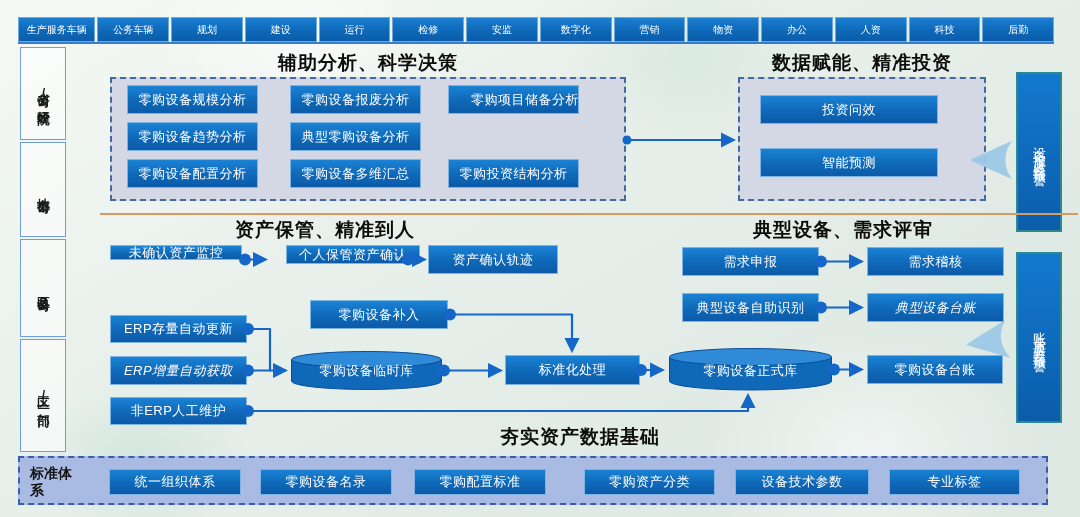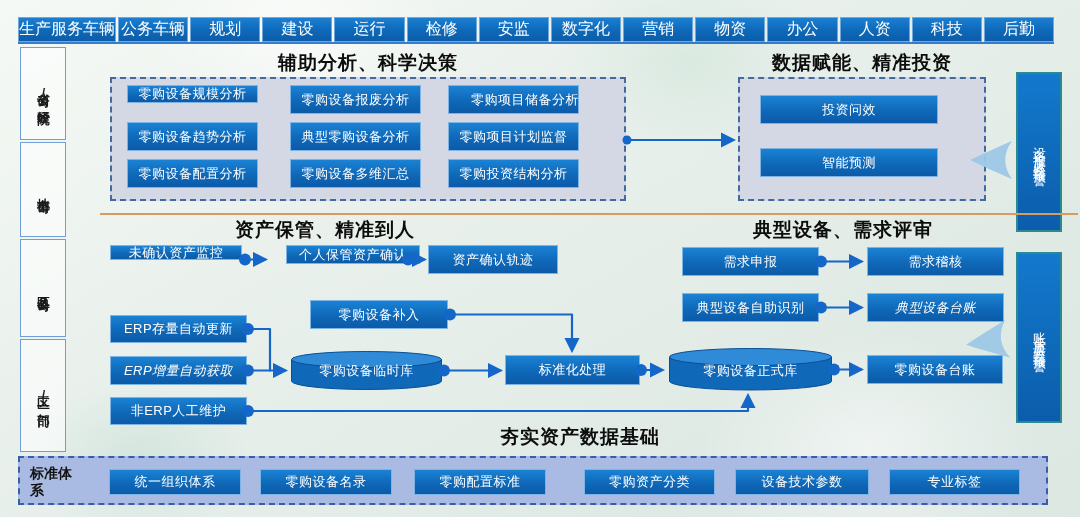--- a/index.html
+++ b/index.html
@@ -9,21 +9,21 @@
   .deco{position:absolute;border-radius:50%;pointer-events:none;}
   .deco1{left:150px;top:-70px;width:300px;height:200px;background:radial-gradient(closest-side,rgba(255,255,255,.65),rgba(255,255,255,0));}
   .deco2{left:560px;top:-30px;width:260px;height:180px;background:radial-gradient(closest-side,rgba(205,228,216,.55),rgba(205,228,216,0));}
   .deco3{left:700px;top:330px;width:340px;height:240px;background:radial-gradient(closest-side,rgba(255,255,255,.5),rgba(255,255,255,0));}
   .deco4{left:30px;top:380px;width:220px;height:160px;background:radial-gradient(closest-side,rgba(190,220,208,.5),rgba(190,220,208,0));}
 
   
   .nav{position:absolute;left:18px;top:17px;width:1036px;height:25px;display:flex;gap:2px;}
   .nav-item{flex:1;display:flex;align-items:center;justify-content:center;
     background:linear-gradient(180deg,#1b7fd2 0%,#0e68b8 55%,#0b5da9 100%);
-    border:1px solid #6fa9dc;color:#fff;font-size:16px;white-space:nowrap;cursor:pointer;}
+    border:1px solid #6fa9dc;color:#fff;font-size:10px;white-space:nowrap;cursor:pointer;}
   .nav-item:first-child{flex:1.08;}
   .nav-underline{position:absolute;left:18px;top:42px;width:1036px;height:2px;background:#1467c8;opacity:.85;}
 
   
   .side-box{position:absolute;left:20px;width:44px;background:rgba(255,255,255,.55);
     border:1px solid #6f9fd6;display:flex;align-items:center;justify-content:center;
     writing-mode:vertical-rl;text-orientation:upright;color:#1b1b1b;font-weight:600;
     font-size:12.5px;letter-spacing:1px;}
 
   
@@ -83,26 +83,25 @@
   </div>
   <div class="nav-underline"></div>
 
   <div class="side-box" style="top:47px;height:91px;">省公司/经研院</div>
   <div class="side-box" style="top:142px;height:93px;">地市公司</div>
   <div class="side-box" style="top:239px;height:96px;">区县公司</div>
   <div class="side-box" style="top:339px;height:111px;">工区/部门</div>
 
   <div class="title" style="left:110px;top:50px;width:516px;">辅助分析、科学决策</div>
   <div class="dashed-panel" style="left:110px;top:77px;width:516px;height:124px;"></div>
-  <div class="box" style="left:127px;top:85px;width:131px;height:18px;">零购设备规模分析</div>
+  <div class="box" style="left:127px;top:85px;width:131px;height:29px;">零购设备规模分析</div>
   <div class="box" style="left:290px;top:85px;width:131px;height:29px;">零购设备报废分析</div>
   <div class="box" style="left:448px;top:85px;width:131px;height:29px;padding-left:23px;">零购项目储备分析</div>
   <div class="box" style="left:127px;top:122px;width:131px;height:29px;">零购设备趋势分析</div>
   <div class="box" style="left:290px;top:122px;width:131px;height:29px;">典型零购设备分析</div>
-  <div class="box" style="left:448px;top:122px;width:131px;height:29px;">零购项目计划监督</div>
   <div class="box" style="left:127px;top:159px;width:131px;height:29px;">零购设备配置分析</div>
   <div class="box" style="left:290px;top:159px;width:131px;height:29px;">零购设备多维汇总</div>
   <div class="box" style="left:448px;top:159px;width:131px;height:29px;">零购投资结构分析</div>
 
   <div class="title" style="left:738px;top:50px;width:248px;">数据赋能、精准投资</div>
   <div class="dashed-panel" style="left:738px;top:77px;width:248px;height:124px;"></div>
   <div class="box" style="left:760px;top:95px;width:178px;height:29px;">投资问效</div>
   <div class="box" style="left:760px;top:148px;width:178px;height:29px;">智能预测</div>
 
   <div class="vbox" style="top:72px;height:160px;">设备报废监督预警</div>

